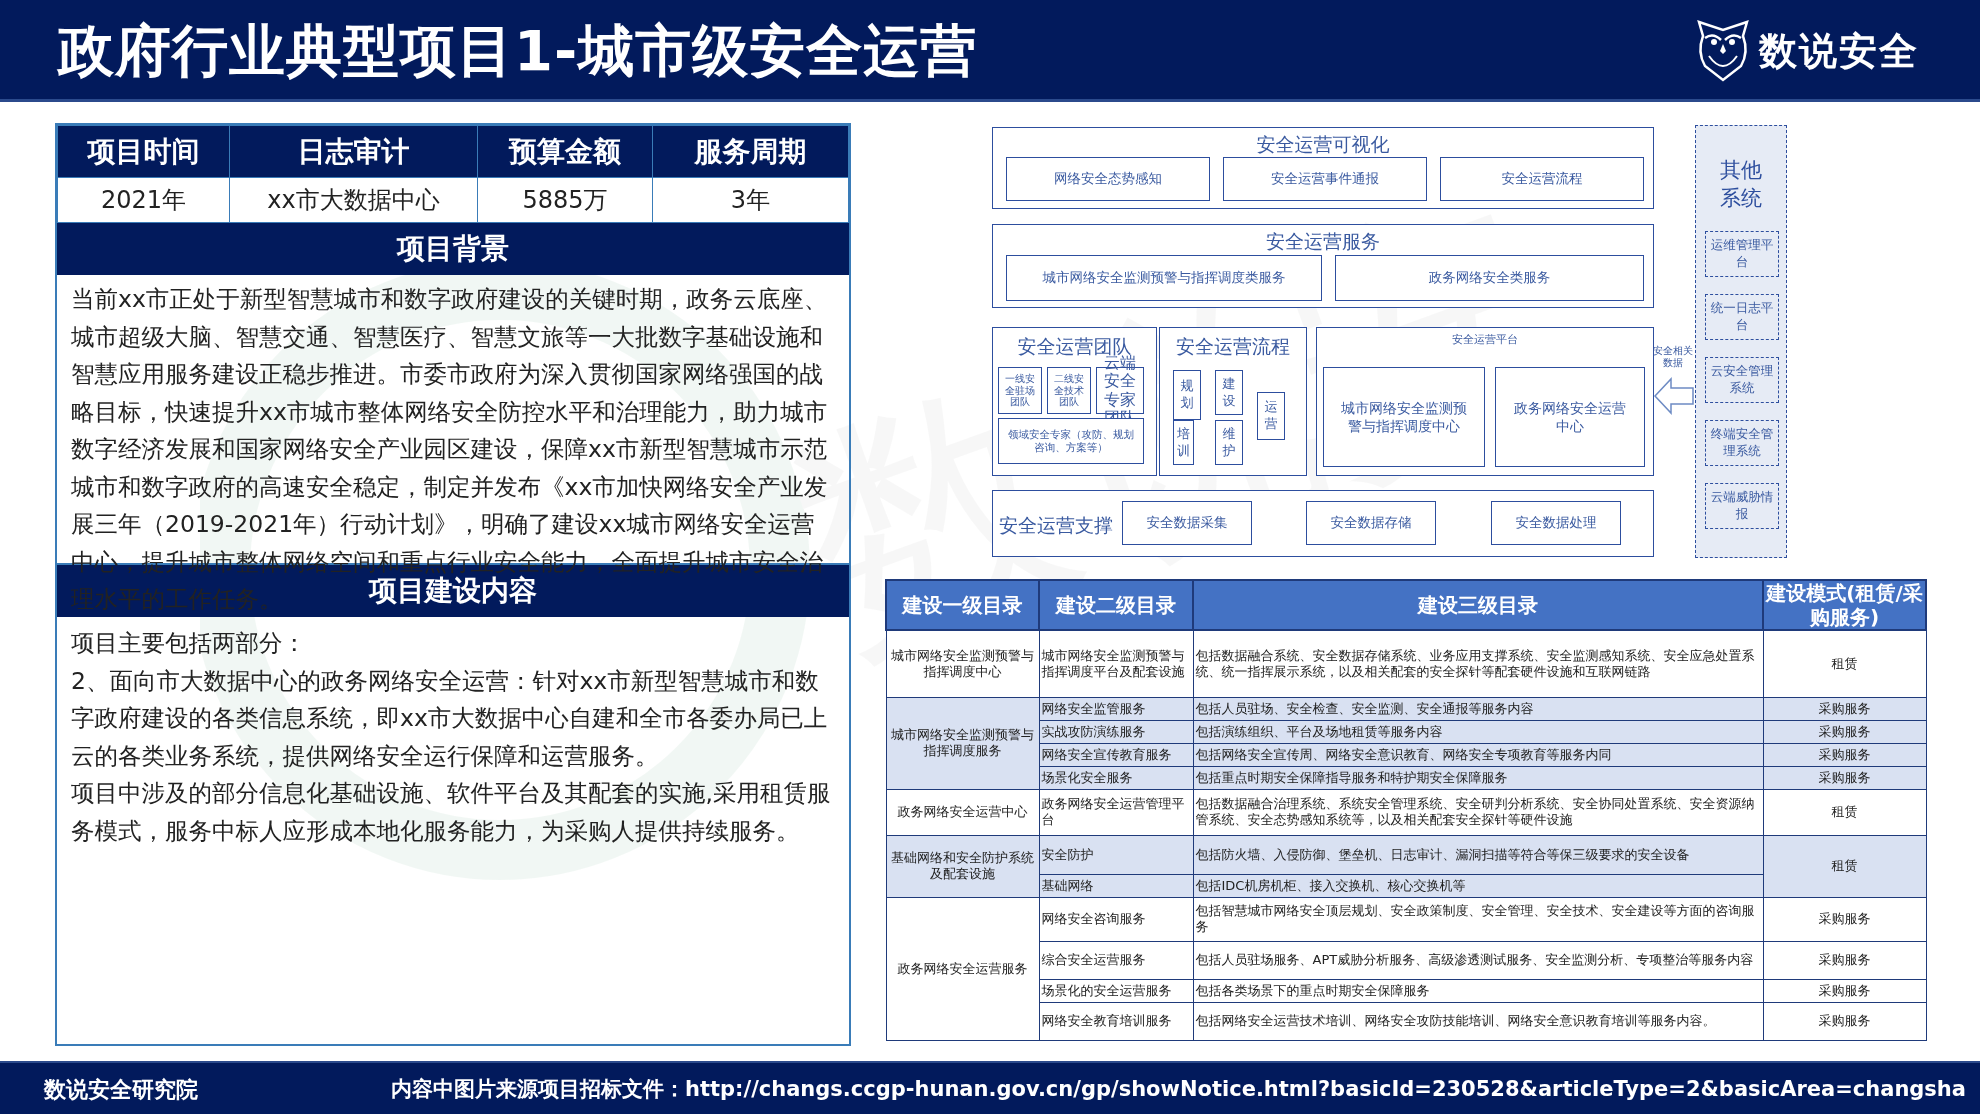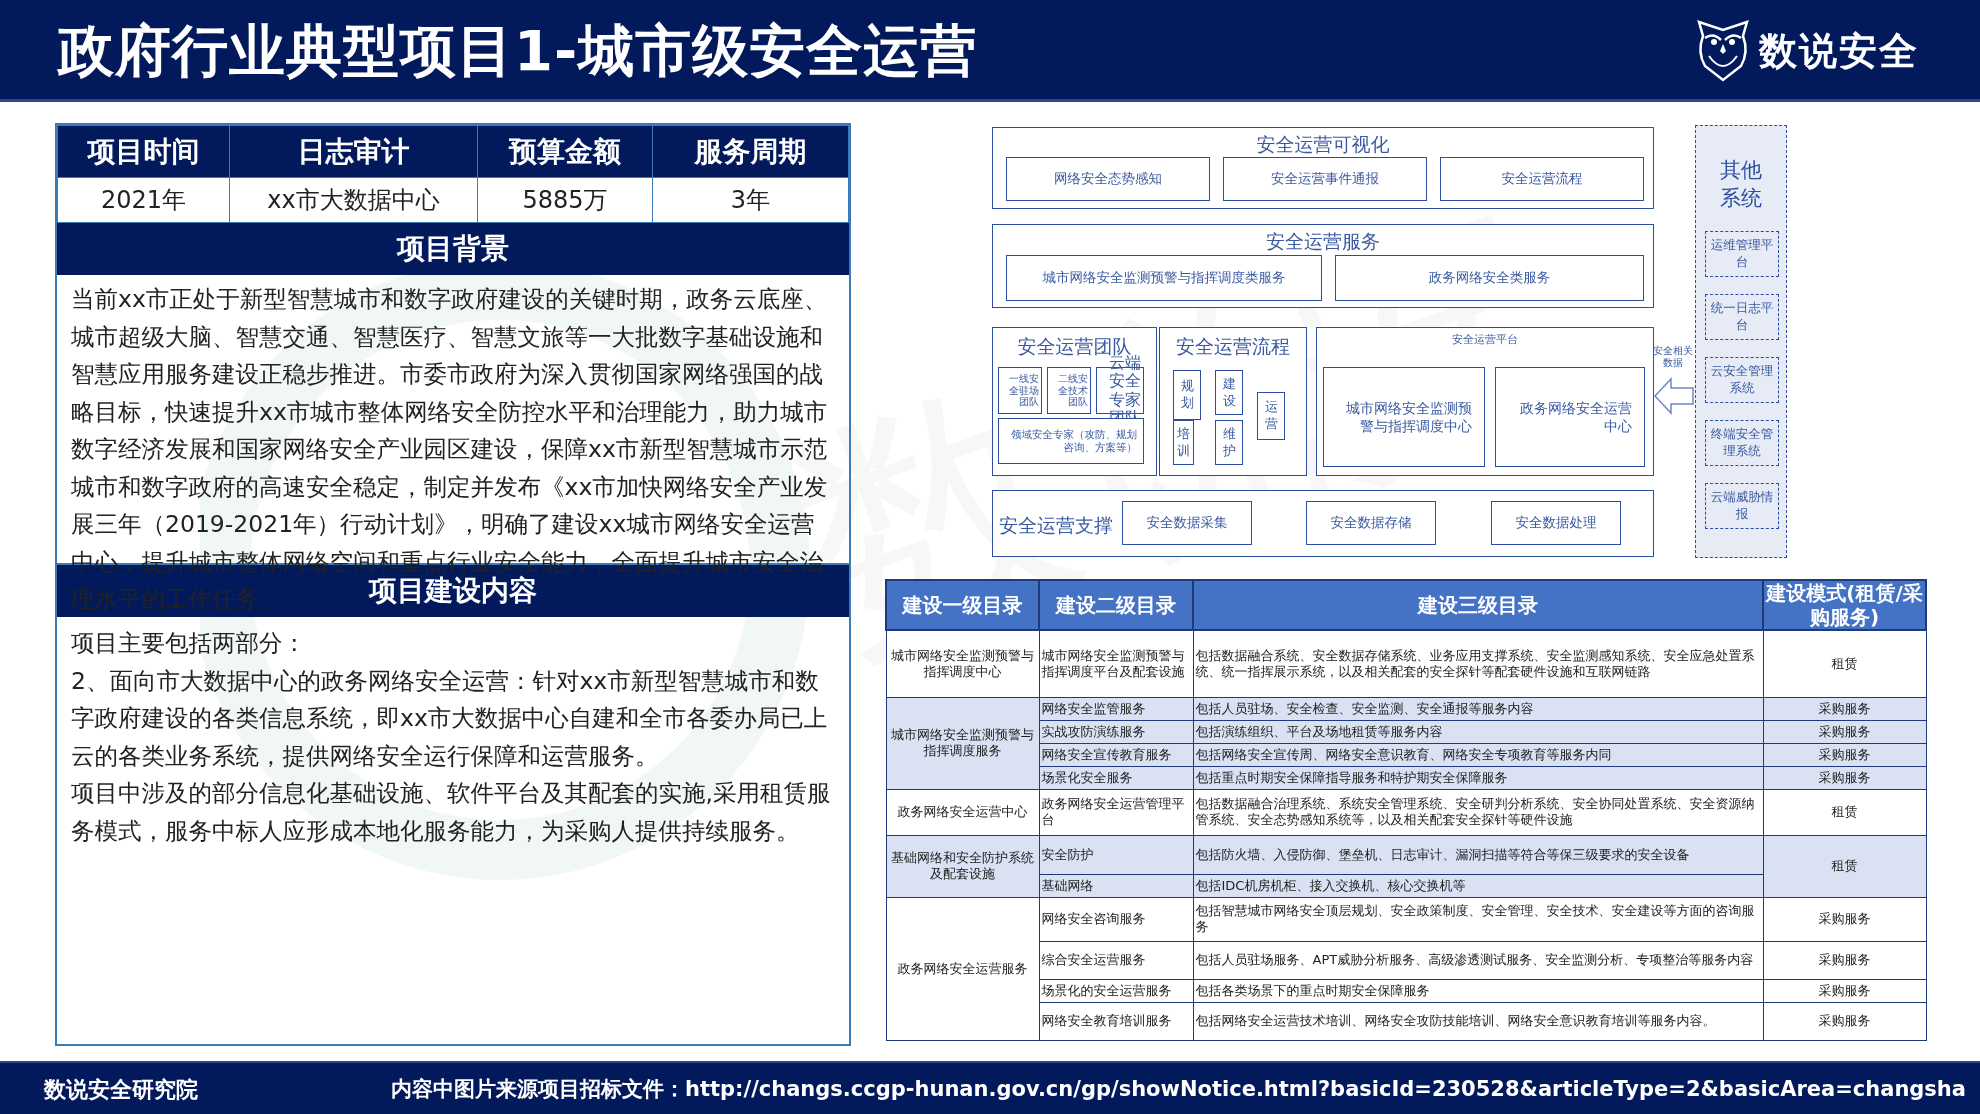--- a/index.html
+++ b/index.html
@@ -18,21 +18,21 @@
 .info-table{width:100%;border-collapse:collapse}
 .info-table th{background:#021a5c;color:#fff;font-size:28px;font-weight:bold;height:52px;border:1.5px solid #3a7cb8}
 .info-table td{background:#fff;font-size:24px;height:45px;text-align:center;border:1.5px solid #3a7cb8}
 .sec-head{background:#021a5c;color:#fff;text-align:center;font-size:28px;font-weight:bold;height:52px;line-height:52px}
 .sec-body{padding:6px 14px 0 14px;font-size:23.5px;line-height:37.5px;color:#222;position:relative}
 .sec-body p{margin:0}
 .bg-text{height:290px;border-bottom:2px solid #3a7cb8}
 .content-body{height:360px;padding-top:8px}
 .box{position:absolute;border:1.5px solid #2d4e9e;background:#fff;color:#3a5aa0;font-family:"DejaVu Serif","Liberation Serif",serif;text-align:center}
 .box .lbl{font-size:19px;color:#3a5aa0}
-.ibox{position:absolute;border:1.5px solid #2d4e9e;background:#fff;color:#3a5aa0;font-size:13.5px;display:flex;align-items:center;justify-content:center;text-align:right;line-height:1.3;font-family:"DejaVu Serif","Liberation Serif",serif}
+.ibox{position:absolute;border:1.5px solid #2d4e9e;background:#fff;color:#3a5aa0;font-size:13.5px;display:flex;align-items:center;justify-content:center;text-align:center;line-height:1.3;font-family:"DejaVu Serif","Liberation Serif",serif}
 .side{position:absolute;left:1695px;top:125px;width:92px;height:433px;border:1.5px dashed #2d4e9e;background:#e6ebf5}
 .side .head{position:absolute;top:30px;left:0;width:100%;text-align:center;font-size:21px;color:#2d4e9e;line-height:28px;font-family:"DejaVu Serif","Liberation Serif",serif}
 .sitem{position:absolute;left:9px;width:74px;height:46px;border:1.5px dashed #2d4e9e;font-size:12.5px;color:#3a5aa0;display:flex;align-items:center;justify-content:center;text-align:center;line-height:1.35;font-family:"DejaVu Serif","Liberation Serif",serif}
 
 .ctable{position:absolute;left:885px;top:579px;width:1040px;border-collapse:collapse;table-layout:fixed}
 .ctable th{background:#4472c4;color:#fff;font-size:20px;font-weight:bold;border:2px solid #1f3a7a;height:50px;line-height:24px}
 .ctable td{border:1.5px solid #1f3a7a;font-size:13px;line-height:16px;padding:1px 2px;color:#222}
 .ctable td.c1{text-align:center}
 .ctable td.c4{text-align:center}
 .ctable tr.shade td{background:#d9e1f2}

